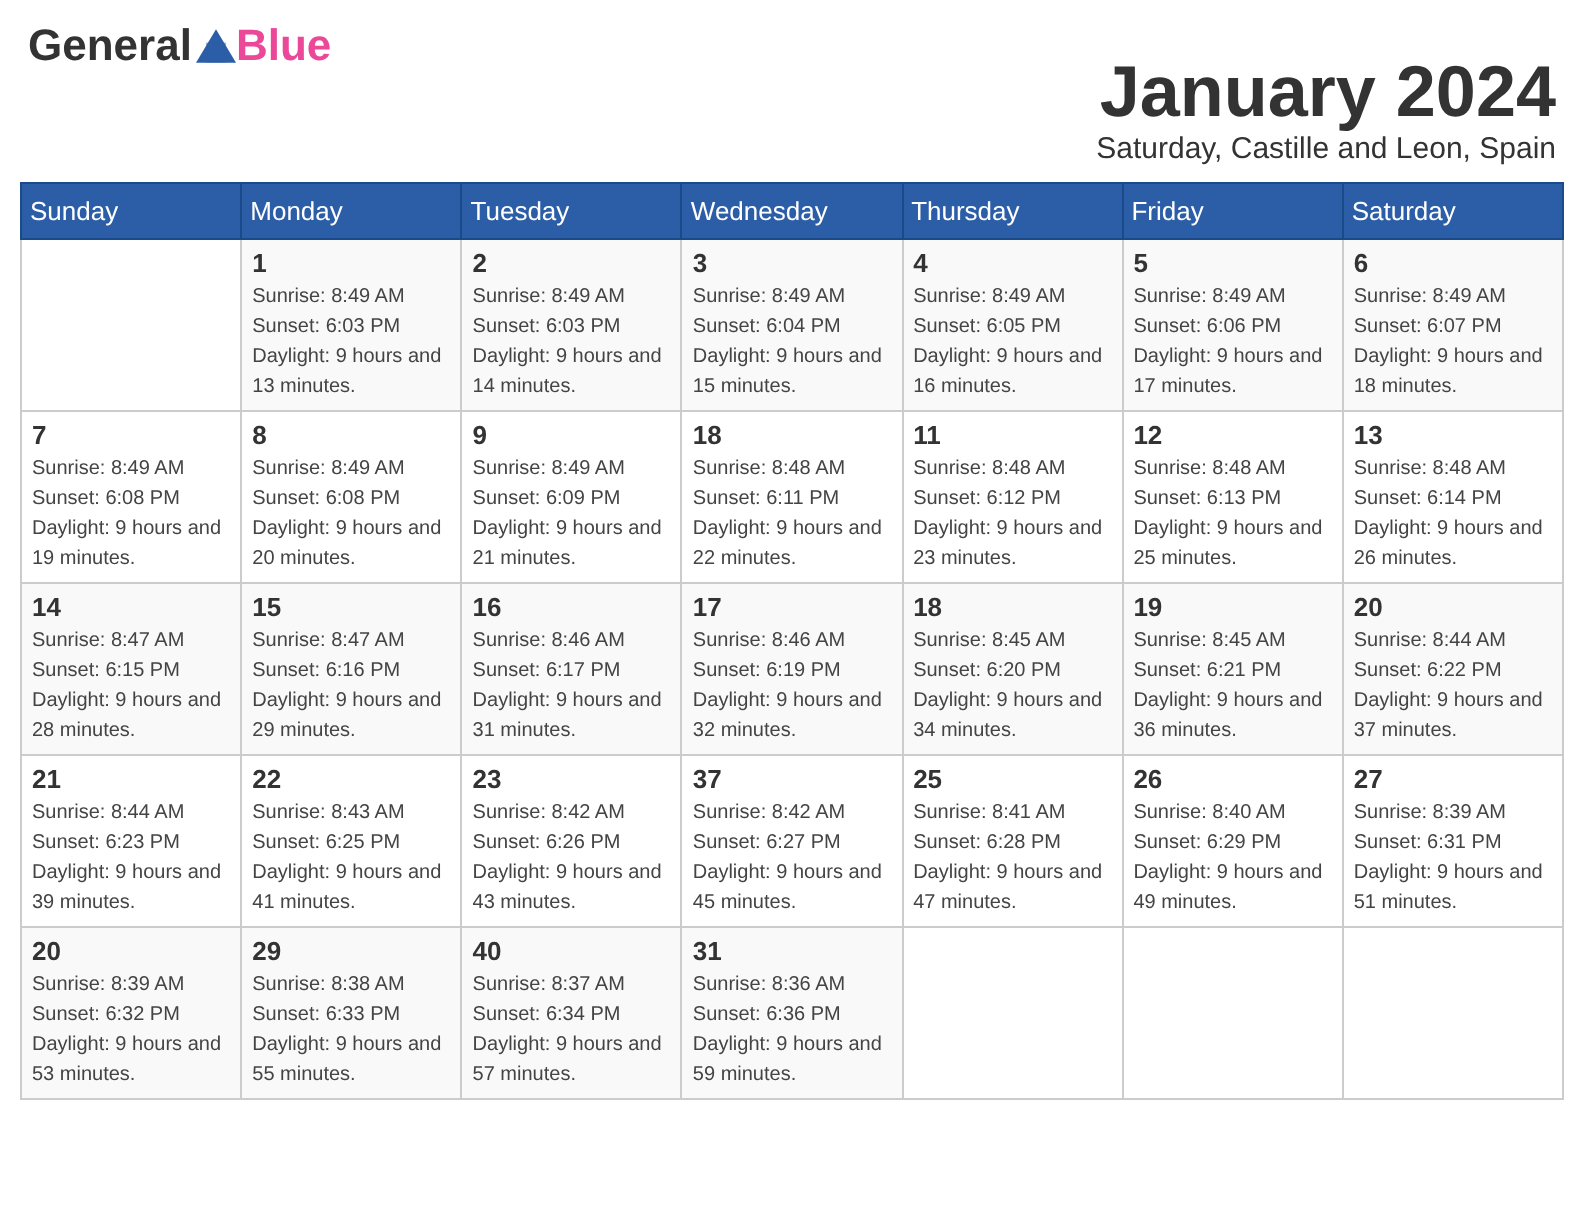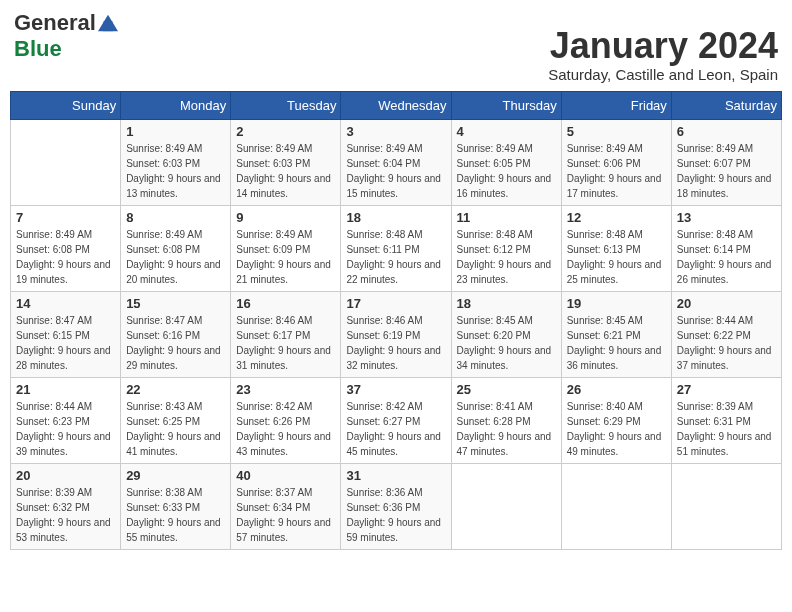--- a/index.html
+++ b/index.html
@@ -12,21 +12,21 @@
     }
     .header {
       display: flex;
       justify-content: space-between;
       align-items: flex-start;
       margin-bottom: 8px;
       padding: 0 4px;
     }
     .logo {
       display: flex;
-      flex-direction: column;
+      flex-direction: row;
       align-items: flex-start;
     }
     .logo-icon {
       width: 20px;
       height: 20px;
       margin-left: 2px;
     }
     .title-block {
       text-align: right;
     }
@@ -44,21 +44,21 @@
     .calendar {
       width: 100%;
       border-collapse: collapse;
       border: 1px solid #ccc;
     }
     .calendar th {
       background: #2b5ea7;
       color: #fff;
       font-size: 13px;
       padding: 6px 4px;
-      text-align: right;
+      text-align: left;
       border: 1px solid #1a4a8a;
       font-weight: normal;
     }
     .calendar td {
       width: 14.28%;
       vertical-align: top;
       border: 1px solid #ccc;
       padding: 4px 5px;
       font-size: 10.5px;
       color: #333;
@@ -91,21 +91,21 @@
       align-items: center;
     }
     .logo-general {
       font-size: 22px;
       font-weight: bold;
       color: #333;
     }
     .logo-blue-word {
       font-size: 22px;
       font-weight: bold;
-      color: #15803d;
+      color: #ec4899;
     }
   </style>
 </head>
 <body>
 
 <div class="header">
   <div class="logo">
     <div class="logo-wrapper">
       <span class="logo-general">General</span>
       <svg class="logo-icon" viewBox="0 0 24 20" xmlns="http://www.w3.org/2000/svg">

